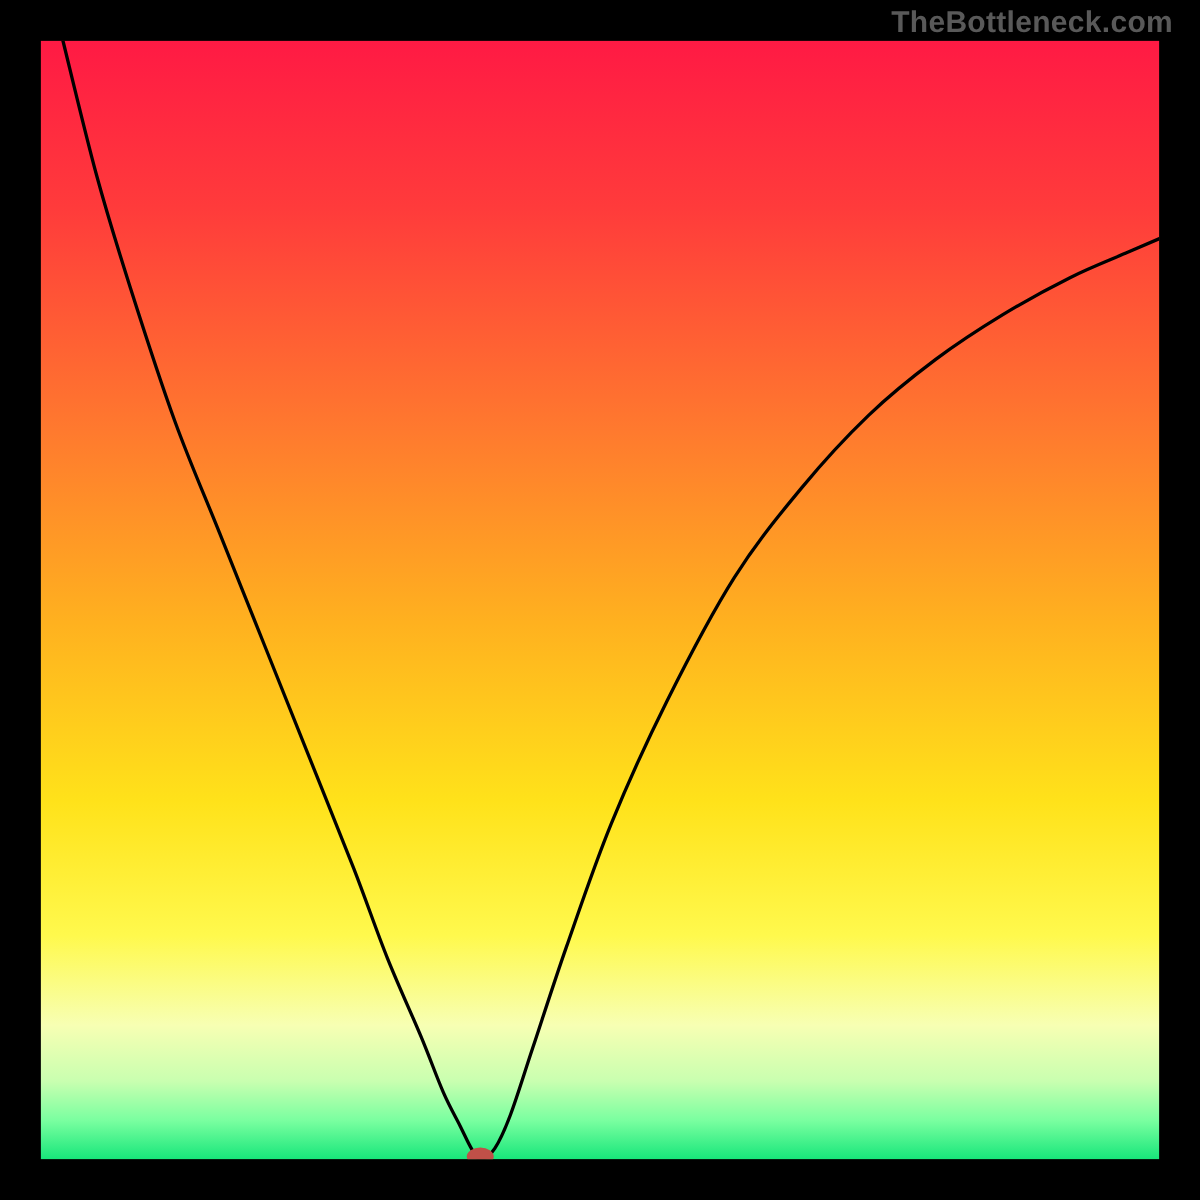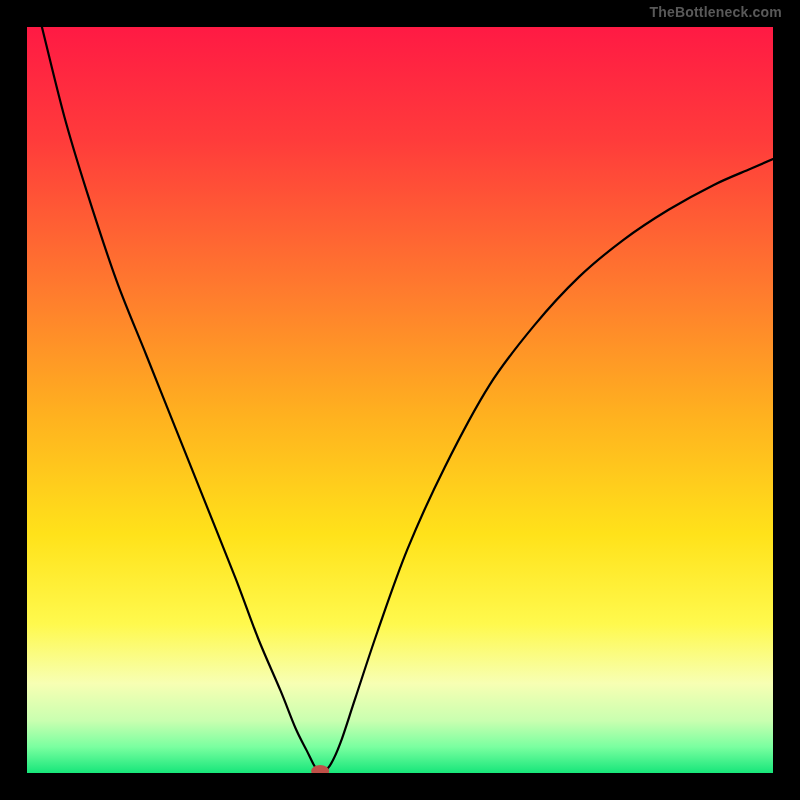--- a/index.html
+++ b/index.html
@@ -15,21 +15,21 @@
     position: relative;
     width: 800px;
     height: 800px;
     background: #000;
   }
   .watermark {
     position: absolute;
     top: 4px;
     right: 18px;
     color: #595959;
-    font-size: 14px;
+    font-size: 20px;
     font-weight: 600;
     letter-spacing: 0.2px;
     z-index: 10;
   }
   .plot-area {
     position: absolute;
     left: 27px;
     top: 27px;
     width: 746px;
     height: 746px;

